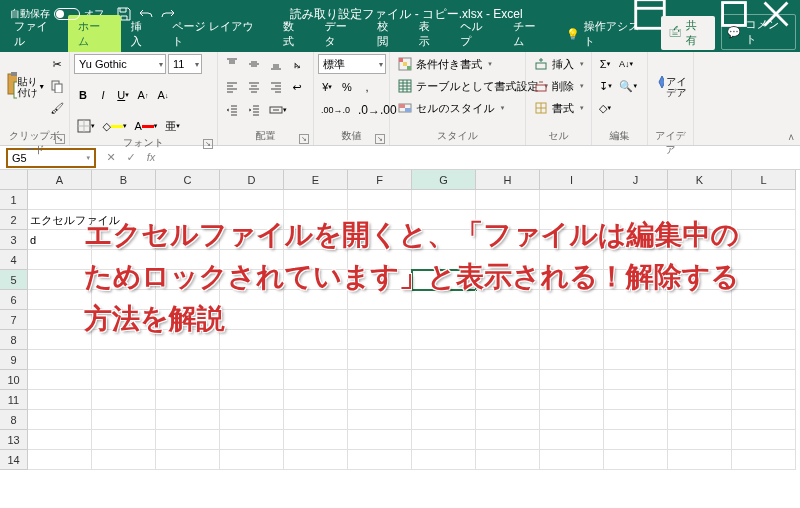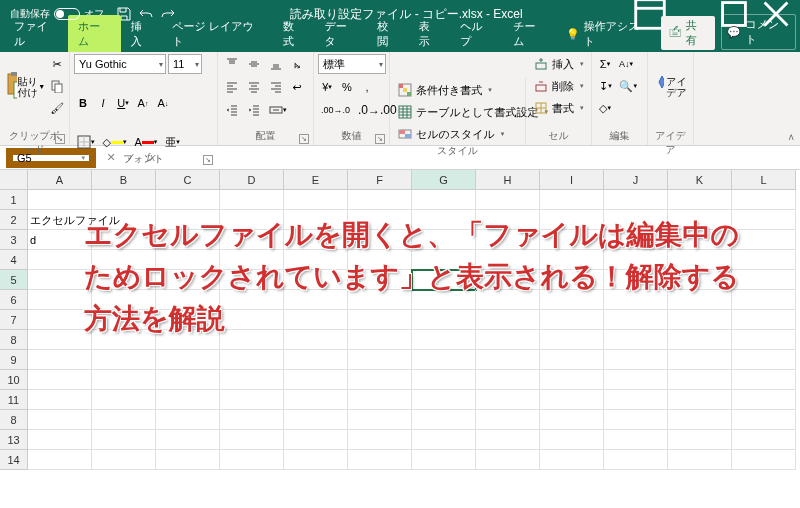--- a/index.html
+++ b/index.html
@@ -47,21 +47,21 @@
   .col { display: flex; flex-direction: column; gap: 2px; }
   .row { display: flex; gap: 2px; align-items: center; }
   .smbtn { min-width: 18px; height: 20px; display: flex; align-items: center; justify-content: center; cursor: pointer; border: 1px solid transparent; padding: 0 2px; }
   .combo { height: 20px; border: 1px solid #ababab; background: #fff; font-size: 11px; padding: 0 14px 0 4px; position: relative; display:flex; align-items:center;}
   .combo::after { content: "▾"; position: absolute; right: 2px; font-size: 8px; color: #666; }
   .menuitem { height: 20px; display: flex; align-items: center; gap: 4px; padding: 0 4px; cursor: pointer; font-size: 11px; white-space: nowrap;}
   .menuitem .dd { font-size: 7px; color: #666; margin-left: 2px;}
   svg.ic { width: 14px; height: 14px; }
 
   .formula-bar { height: 24px; background: #fff; border-bottom: 1px solid #d4d4d4; display: flex; align-items: center; }
-  .namebox { width: 90px; height: 20px; border: 7px solid #a16207; margin: 0 2px 0 6px; padding: 0 4px; font-size: 11px; display:flex; align-items:center; background:#fff;}
+  .namebox { width: 90px; height: 20px; border: 2px solid #a16207; margin: 0 2px 0 6px; padding: 0 4px; font-size: 11px; display:flex; align-items:center; background:#fff;}
   .namebox::after { content:"▾"; font-size:7px; color:#888; margin-left:auto;}
   .fx-btns { display: flex; gap: 2px; padding: 0 4px; color:#888;}
   .fx-btns div { width: 18px; text-align: center; }
   .fx-input { flex:1; }
 
   .grid-area { position: relative; background: #fff; height: 338px; }
   .corner { position:absolute; left:0; top:0; width:28px; height:20px; background:#f0f0f0; border-right:1px solid #ccc; border-bottom:1px solid #ccc;}
   .col-headers { position:absolute; left:28px; top:0; right:0; height:20px; display:flex; }
   .ch { width:64px; background:#f0f0f0; border-right:1px solid #ccc; border-bottom:1px solid #ccc; text-align:center; font-size:11px; line-height:20px; color:#333;}
   .ch.sel { background:#d4ece4; }
@@ -187,21 +187,21 @@
         <div class="smbtn">
             <span>🖌</span>
           </div>
       </div>
     </div>
     <div class="group-label"><span>クリップボード</span><span class="launcher">↘</span></div>
   </div>
 
   <div class="group" style="width:148px;">
     <div class="group-body">
-        <div class="col" style="gap:19px;">
+        <div class="col" style="gap:11px;">
       <div class="row">
         <div class="combo" style="width:92px;">
               <span>Yu Gothic</span>
             </div>
         <div class="combo" style="width:34px;">
               <span>11</span>
             </div>
       </div>
       <div class="row">
         <div class="smbtn">
@@ -332,21 +332,21 @@
             </div>
         <div class="smbtn">
               <span style="font-size:12px;">.0→.00</span>
             </div>
       </div>
     </div>
       </div>
     <div class="group-label"><span>数値</span><span class="launcher">↘</span></div>
   </div>
 
-  <div class="group" style="width:136px;margin-top:26px;">
+  <div class="group" style="width:136px;">
     <div class="group-body">
         <div class="col">
       <div class="menuitem">
             <svg class="ic" viewBox="0 0 14 14">
               <rect x="1" y="1" width="12" height="12" fill="none" stroke="#888"></rect>
               <rect x="1" y="1" width="4" height="4" fill="#e07070"></rect>
               <rect x="5" y="5" width="4" height="4" fill="#f0d060"></rect>
               <rect x="9" y="9" width="4" height="4" fill="#70b070"></rect>
             </svg>
             <span>条件付き書式</span>

